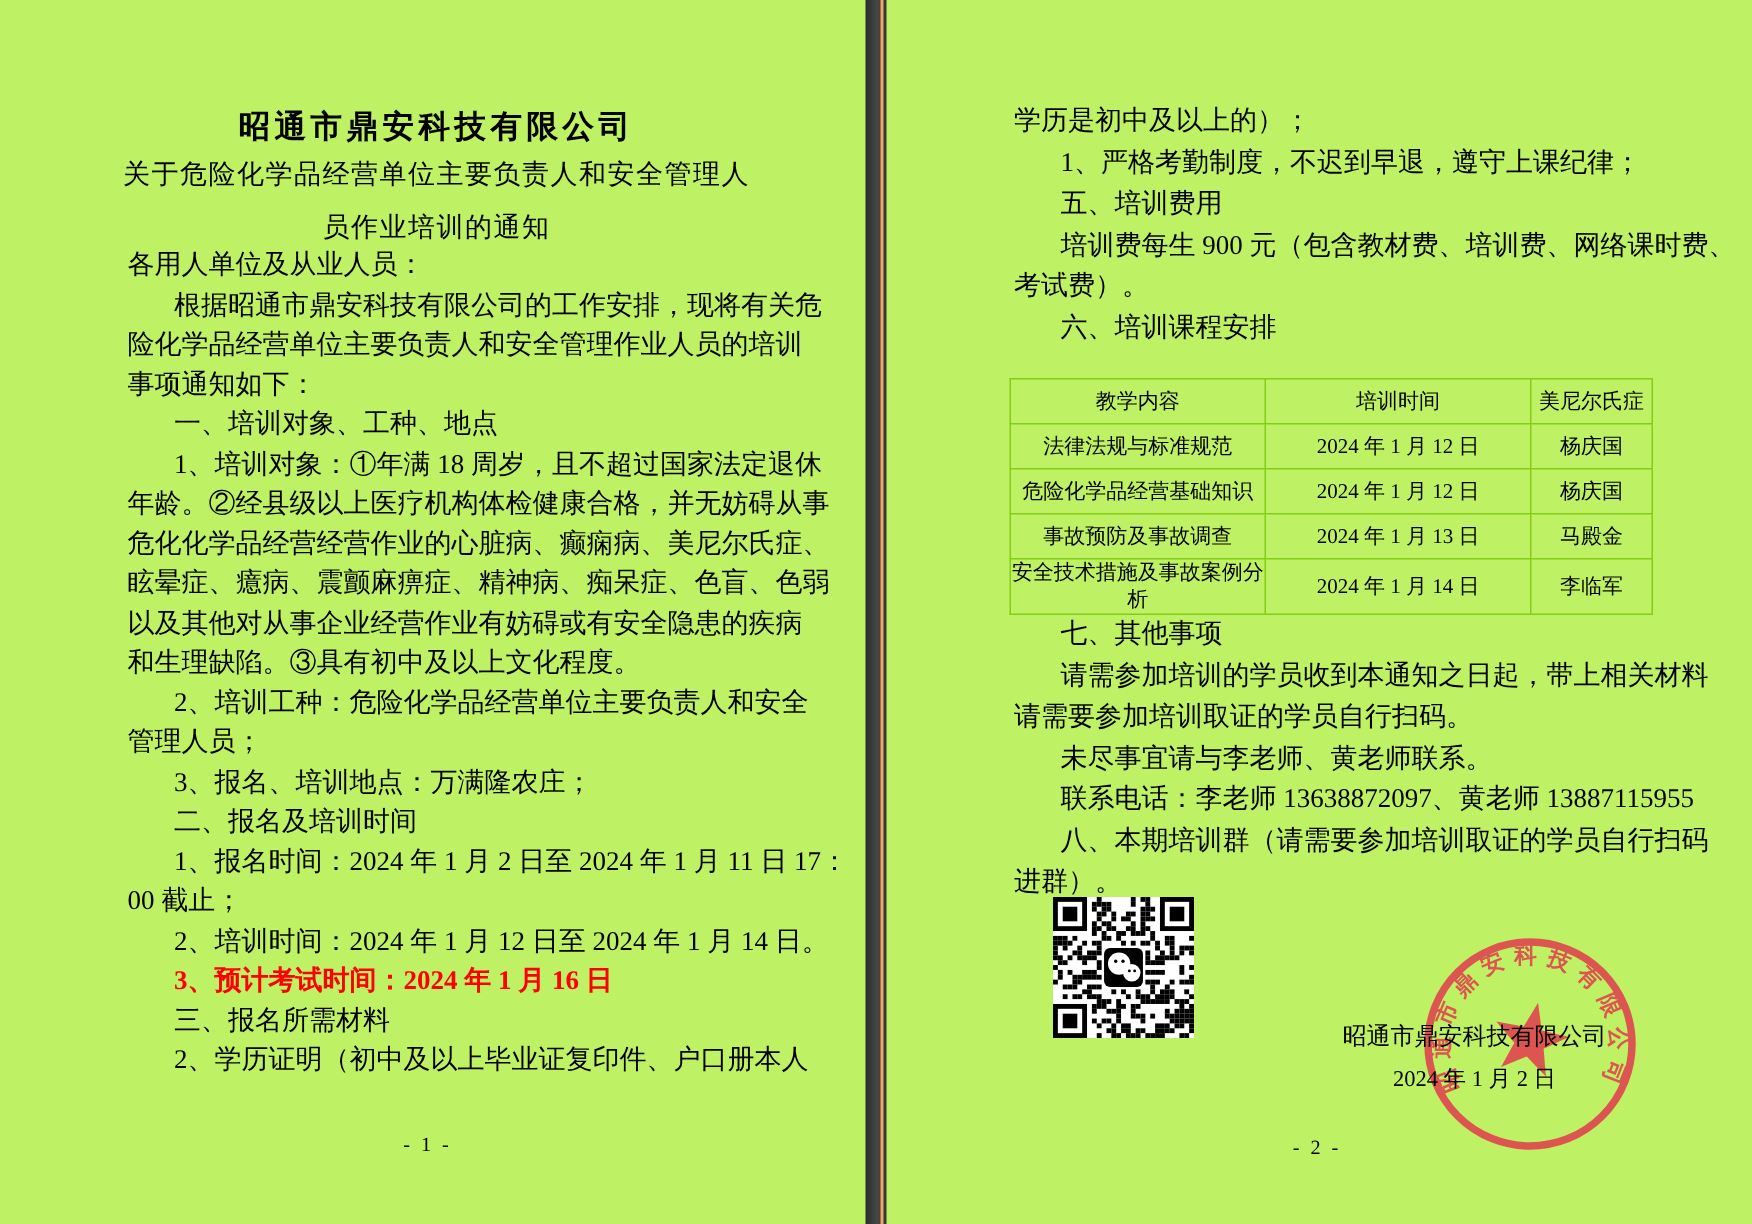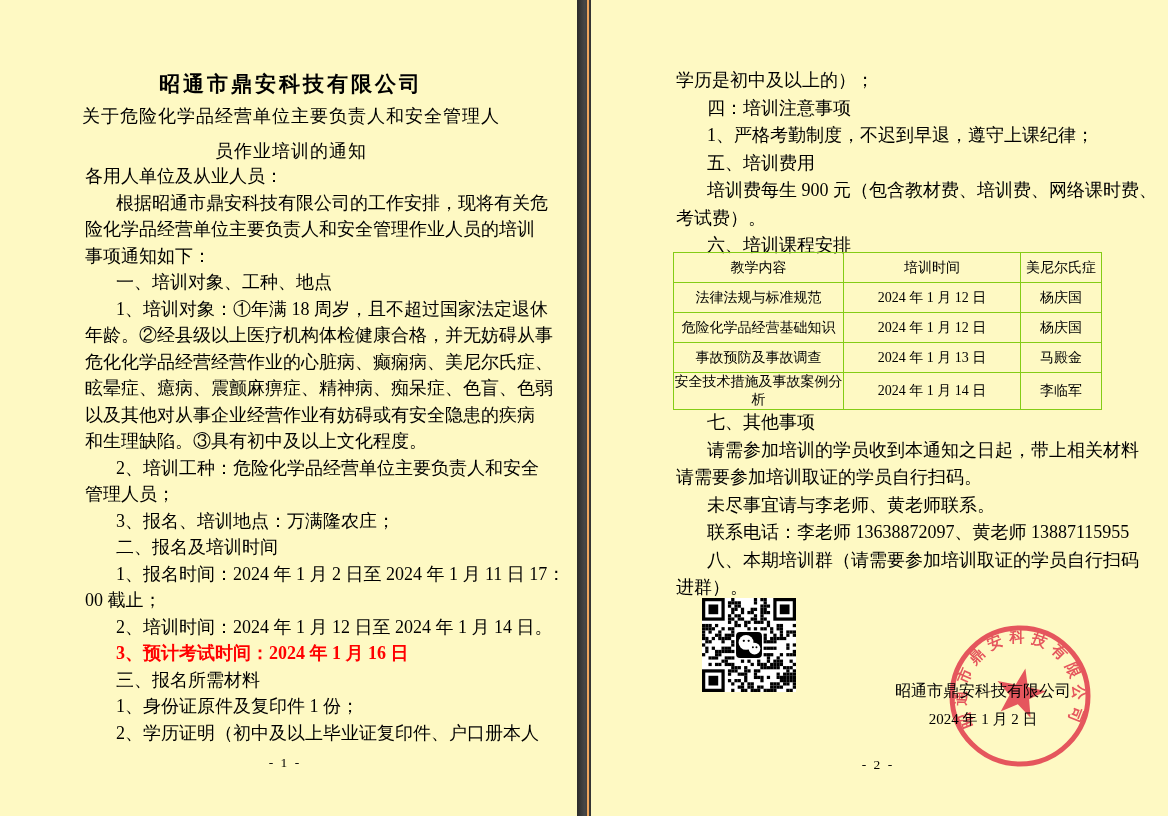--- a/index.html
+++ b/index.html
@@ -1,21 +1,21 @@
 <!DOCTYPE html>
 <html><head>
 <meta charset="utf-8">
 <style>
   html,body{margin:0;padding:0;}
   body{
     width:1168px;height:816px;position:relative;background:#ffffff;
     font-family:"Liberation Serif","DejaVu Serif",serif;color:#000;
     overflow:hidden;
   }
-  .canvas{position:absolute;left:0;top:0;width:1168px;height:816px;background:#fef9c3;}
+  .canvas{position:absolute;left:0;top:0;width:1168px;height:816px;background:#bef264;}
   
   .spine{position:absolute;left:577px;top:0;width:14px;height:816px;
          background:linear-gradient(90deg,#2b2b2b 0%,#474747 55%,#333 100%);}
   .spine-stripe{position:absolute;left:10px;top:0;width:2px;height:100%;background:#eda45c;}
   .page{position:absolute;top:0;height:816px;}
   .page1{left:85px;width:412px;}
   .page2{left:676px;width:430px;}
   .doc-title{position:absolute;top:70px;left:0;width:412px;margin:0;
     font-size:21px;font-weight:bold;text-align:center;letter-spacing:3px;
     font-family:"Liberation Sans","DejaVu Sans",sans-serif;}
@@ -73,32 +73,30 @@
       <span class="ln">和生理缺陷。③具有初中及以上文化程度。</span>
       <span class="ln ind">2、培训工种：危险化学品经营单位主要负责人和安全</span>
       <span class="ln">管理人员；</span>
       <span class="ln ind">3、报名、培训地点：万满隆农庄；</span>
       <span class="ln ind">二、报名及培训时间</span>
       <span class="ln ind">1、报名时间：2024 年 1 月 2 日至 2024 年 1 月 11 日 17：</span>
       <span class="ln">00 截止；</span>
       <span class="ln ind">2、培训时间：2024 年 1 月 12 日至 2024 年 1 月 14 日。</span>
       <span class="ln ind red">3、预计考试时间：2024 年 1 月 16 日</span>
       <span class="ln ind">三、报名所需材料</span>
-      <span class="ln ind">1、身份证原件及复印件 1 份；</span>
       <span class="ln ind">2、学历证明（初中及以上毕业证复印件、户口册本人</span>
     </div>
 
     <div class="pnum pn1">- 1 -</div>
   </section>
 
   <section class="page page2">
 
     <div class="body-block body2a">
       <span class="ln">学历是初中及以上的）；</span>
-      <span class="ln ind">四：培训注意事项</span>
       <span class="ln ind">1、严格考勤制度，不迟到早退，遵守上课纪律；</span>
       <span class="ln ind">五、培训费用</span>
       <span class="ln ind">培训费每生 900 元（包含教材费、培训费、网络课时费、</span>
       <span class="ln">考试费）。</span>
       <span class="ln ind">六、培训课程安排</span>
     </div>
 
     <table class="sched">
       <colgroup>
           <col style="width:170px">

